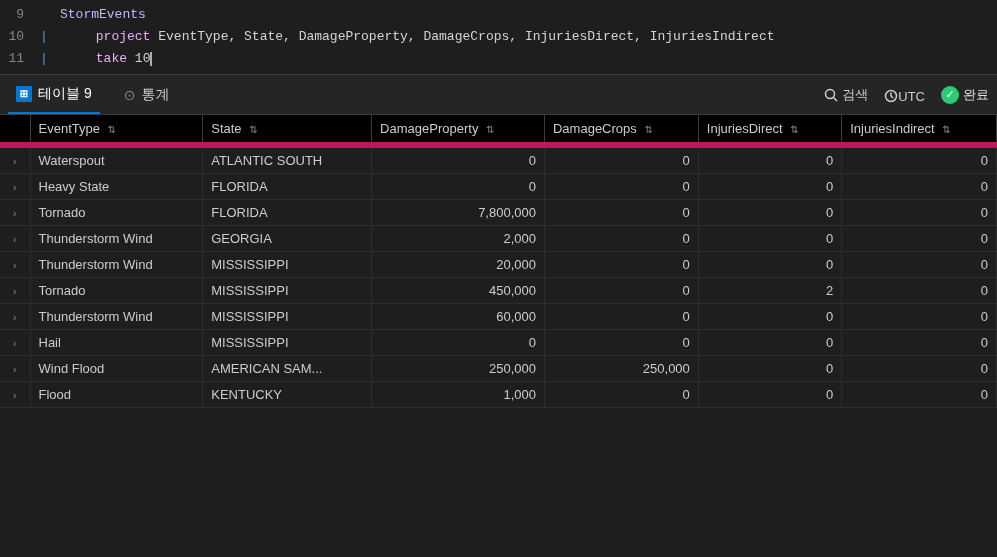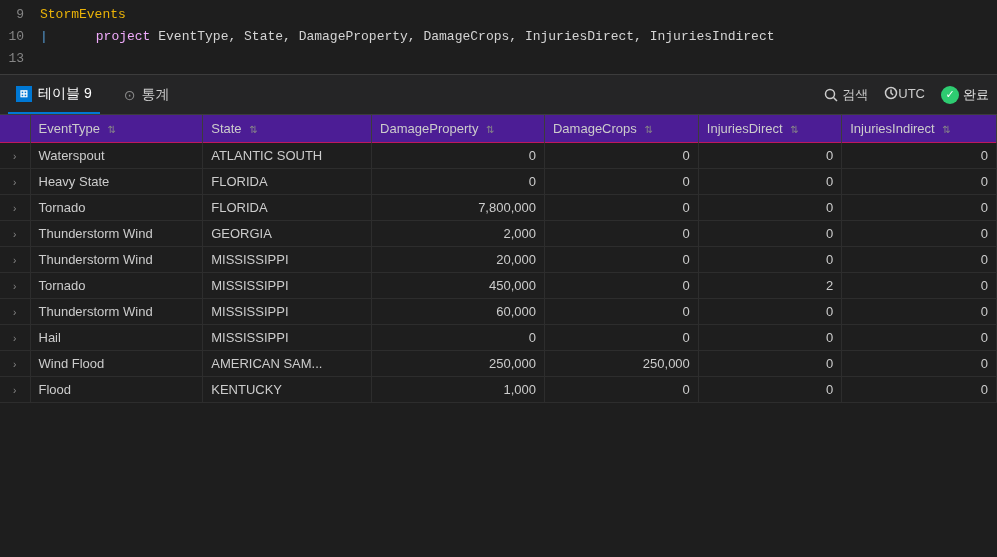--- a/index.html
+++ b/index.html
@@ -28,21 +28,21 @@
       text-align: right;
       padding-right: 16px;
       color: #858585;
       user-select: none;
       font-size: 13px;
     }
     .line-content {
       flex: 1;
       white-space: pre;
     }
-    .kw-yellow { color: #eab308; }
+    .kw-yellow { color: #c4b5fd; margin-left: 20px; }
     .kw-blue { color: #f0abfc; margin-left: 44px; }
     .kw-white { color: #d4d4d4; }
     .pipe { color: #569cd6; margin-right: 4px; }
     .cursor {
       display: inline-block;
       width: 2px;
       height: 14px;
       background: #aeafad;
       vertical-align: middle;
       animation: blink 1s step-end infinite;
@@ -86,21 +86,21 @@
       font-family: 'Segoe UI', sans-serif;
       font-weight: bold;
     }
     .tab-icon-stats {
       color: #888;
       font-size: 14px;
     }
     .tabs-right {
       margin-left: auto;
       display: flex;
-      align-items: flex-start;
+      align-items: flex-end;
       gap: 16px;
     }
     .search-box {
       display: flex;
       align-items: center;
       gap: 4px;
       color: #cccccc;
       font-family: 'Segoe UI', sans-serif;
       font-size: 13px;
       cursor: pointer;
@@ -140,22 +140,22 @@
       height: calc(557px - 22px*5 - 40px);
     }
     table {
       width: 100%;
       border-collapse: collapse;
       font-family: 'Segoe UI', sans-serif;
       font-size: 13px;
       color: #cccccc;
     }
     thead tr {
-      background: #4c1d95;
-      border-bottom: 1px solid #be185d;
+      background: #000000;
+      border-bottom: 6px solid #be185d;
     }
     thead th {
       padding: 6px 8px;
       text-align: left;
       font-weight: normal;
       color: #cccccc;
       border-right: 1px solid #3c3c3c;
       white-space: nowrap;
     }
     thead th:first-child {
@@ -198,26 +198,26 @@
   <div class="code-line">
     <span class="line-number">9</span>
     <span class="line-content"><span class="kw-yellow">StormEvents</span></span>
   </div>
 
   <div class="code-line">
     <span class="line-number">10</span>
     <span class="line-content"><span class="pipe">|</span><span class="kw-blue">project</span><span class="kw-white"> EventType, State, DamageProperty, DamageCrops, InjuriesDirect, InjuriesIndirect</span></span>
   </div>
 
-
-
   <div class="code-line">
-    <span class="line-number">13</span>
-    <span class="line-content"></span>
-  </div>
+    <span class="line-number">11</span>
+    <span class="line-content"><span class="pipe">|</span><span class="kw-blue">take</span><span class="kw-white"> 10</span><span class="cursor"></span></span>
+  </div>
+
+
 </div>
 
 <div class="tabs-bar">
   <div class="tab-item active">
     <span class="tab-icon-table">⊞</span>
     <span>테이블 9</span>
   </div>
   <div class="tab-item">
     <span class="tab-icon-stats">⊙</span>
     <span>통계</span>

